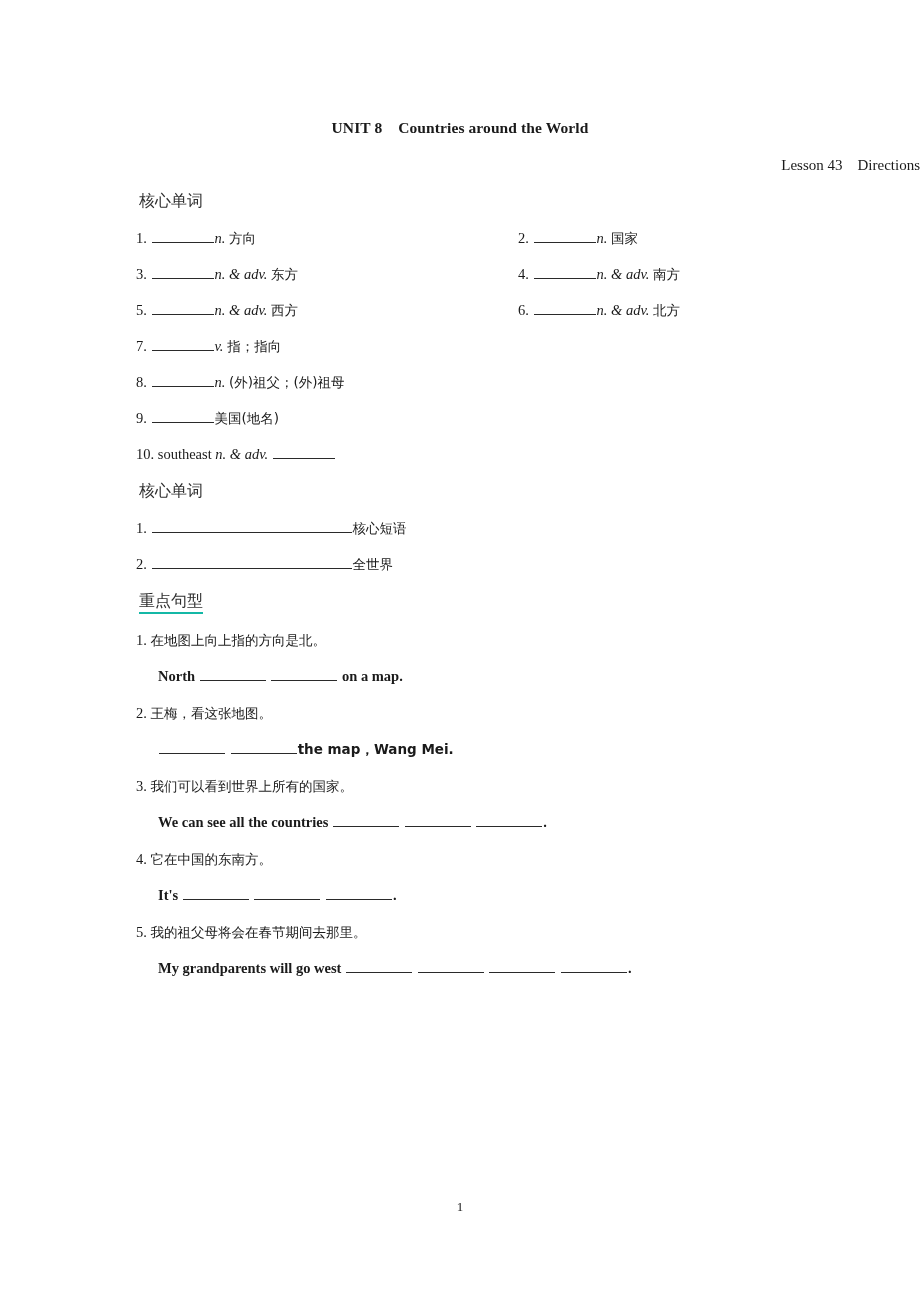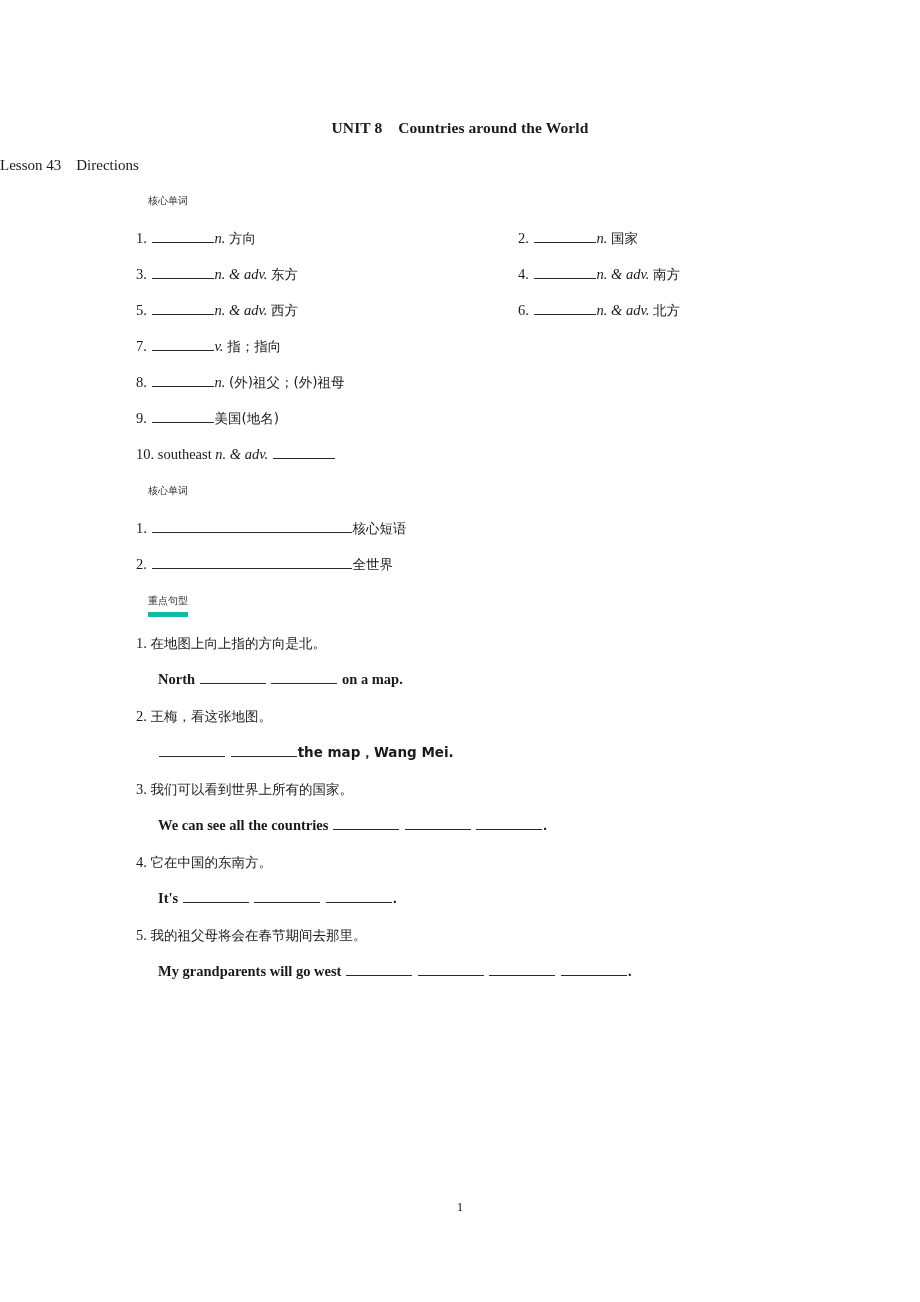--- a/index.html
+++ b/index.html
@@ -32,43 +32,43 @@
     font-size: 15.5px;
     font-weight: bold;
     letter-spacing: 0.1px;
     white-space: pre;
   }
   .doc-subtitle {
     position: absolute;
     top: 157px;
     left: 0;
     width: 920px;
-    text-align: left;
+    text-align: right;
     font-size: 15px;
     font-weight: normal;
     white-space: pre;
   }
 
   
   .content {
     position: absolute;
     top: 190px;
     left: 136px;
     width: 700px;
   }
 
   .section-head {
-    font-size: 10px;
+    font-size: 16px;
     color: #2e2e2e;
-    margin: 0 0 8px 12px;
+    margin: 0 0 8px 3px;
     line-height: 22px;
     display: inline-block;
   }
   .section-head.underlined {
-    border-bottom: 5px solid #14b8a6;
+    border-bottom: 2px solid #14b8a6;
     padding-bottom: 0px;
   }
   .section-block { margin-bottom: 8px; }
 
   .row {
     position: relative;
     font-size: 14.5px;
     line-height: 36px;
     height: 36px;
     white-space: nowrap;

